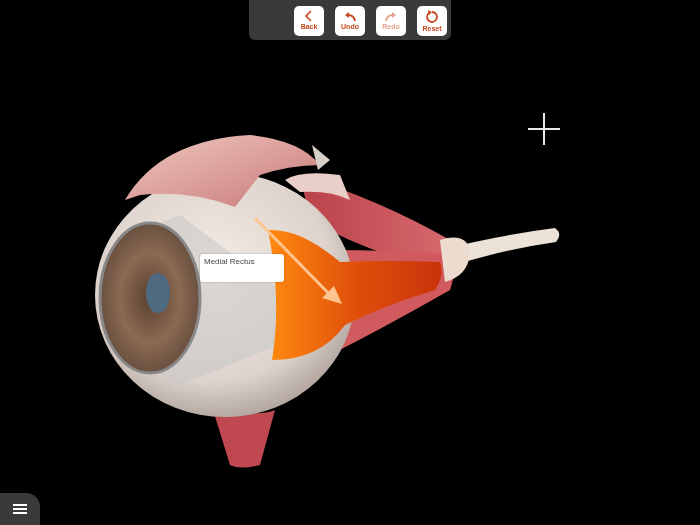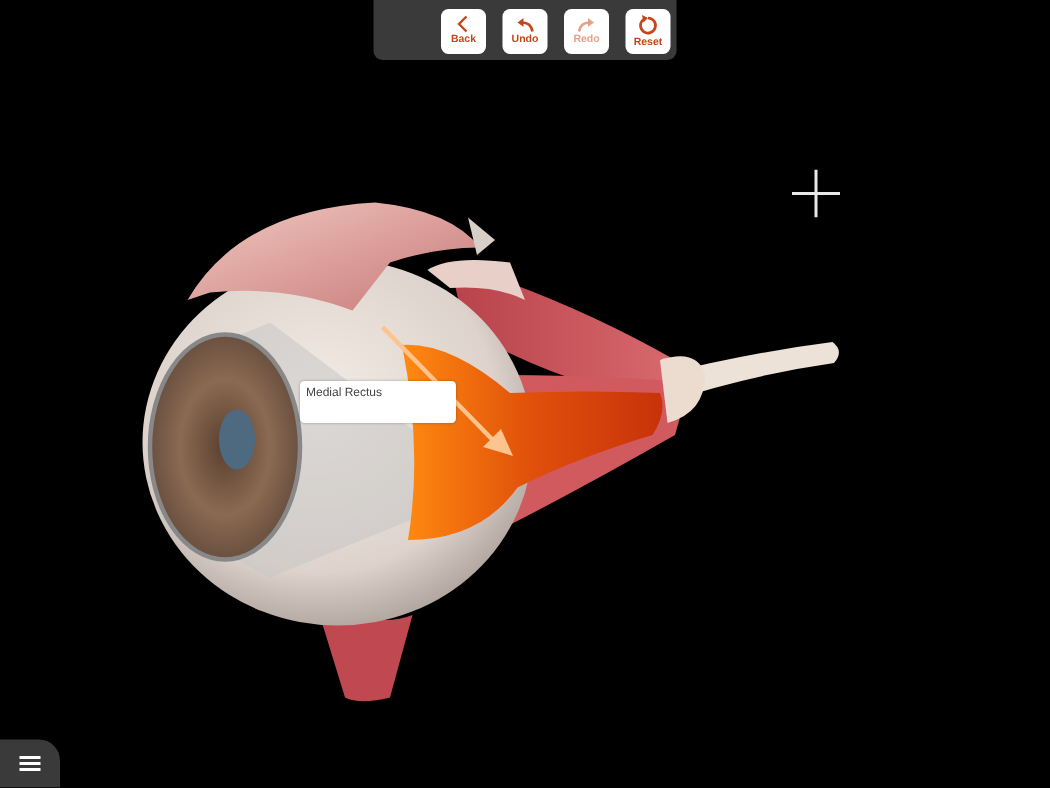--- a/index.html
+++ b/index.html
@@ -3,21 +3,21 @@
 <meta charset="utf-8">
 <style>
   html, body { margin:0; padding:0; background:#000; }
   body { width:700px; height:525px; position:relative; overflow:hidden; font-family:"Liberation Sans", sans-serif; }
   .toolbar { position:absolute; left:249px; top:0; width:202px; height:40px; background:#3a3a3a; border-radius:0 0 6px 6px; }
   .tb-btn { position:absolute; top:6px; width:30px; height:30px; background:#fff; border-radius:5px; display:flex; flex-direction:column; align-items:center; justify-content:flex-start; cursor:pointer; }
   .tb-btn svg { margin-top:4px; }
   .tb-btn span { font-size:7px; font-weight:bold; color:#c4461c; margin-top:1px; }
   .tb-btn.disabled span { color:#e3a38a; }
   .viewport { position:absolute; left:0; top:0; width:700px; height:525px; }
-  .label { position:absolute; left:200px; top:254px; width:104px; height:28px; background:#fff; border-radius:3px; box-shadow:0 0 2px rgba(0,0,0,.3); }
+  .label { position:absolute; left:200px; top:254px; width:84px; height:28px; background:#fff; border-radius:3px; box-shadow:0 0 2px rgba(0,0,0,.3); }
   .label span { position:absolute; left:4px; top:3px; font-size:8px; color:#444; }
   .menu-btn { position:absolute; left:0; top:493px; width:40px; height:32px; background:#3a3a3a; border-radius:0 14px 0 0; cursor:pointer; }
   .crosshair { position:absolute; left:528px; top:113px; width:32px; height:32px; cursor:pointer; }
 </style>
 </head>
 <body>
 
 <div class="viewport">
   <svg width="700" height="525" viewBox="0 0 700 525">
     <defs>

